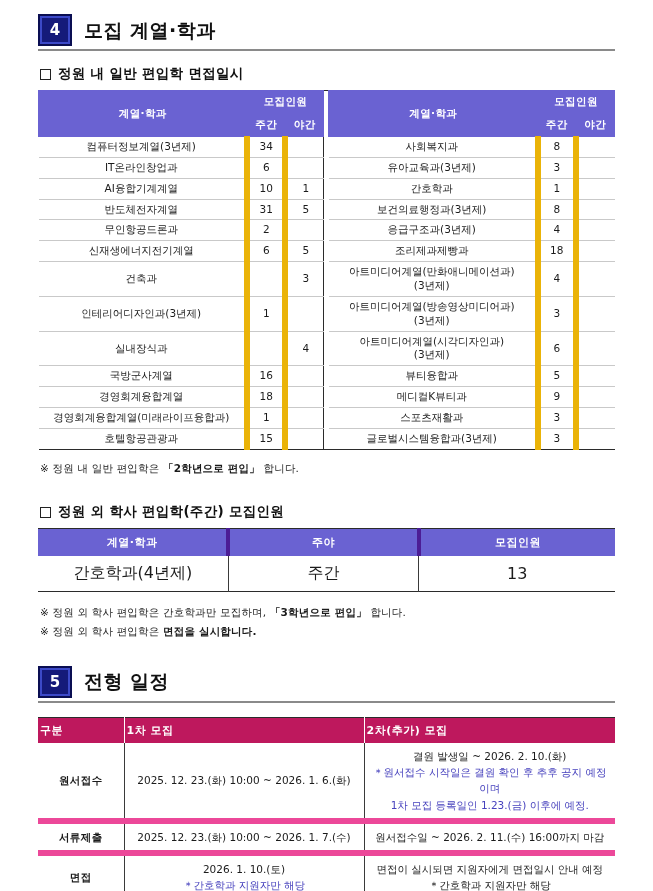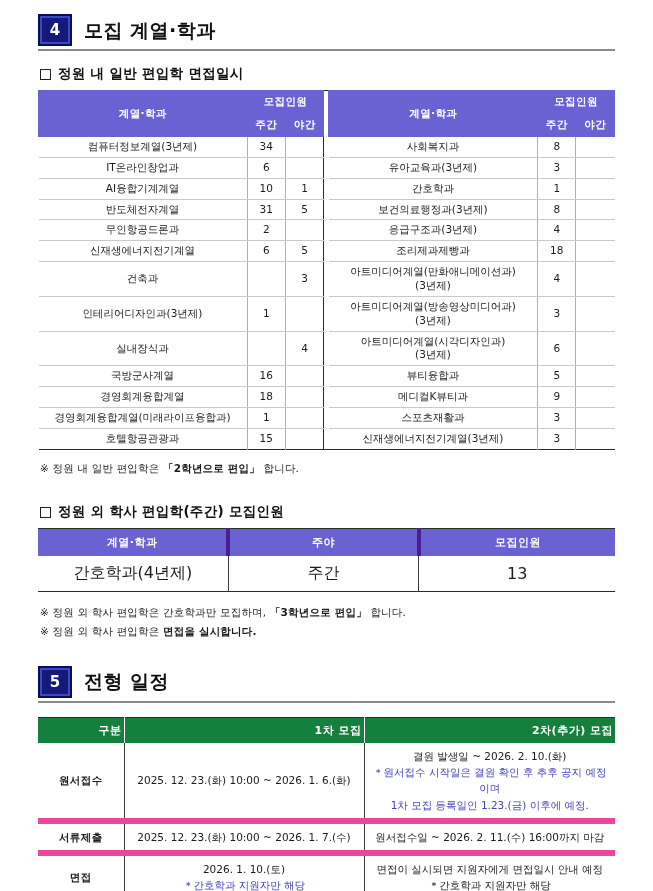--- a/index.html
+++ b/index.html
@@ -96,21 +96,21 @@
   .tbl-dept th.vline { border-left: 1px solid #cfcbf0; }
   .tbl-dept td {
     font-size: 10.5px;
     padding: 3px 5px;
     border-bottom: 1px solid #c9c9c9;
     color: #1b1b1b;
     line-height: 1.32;
     overflow: hidden;
   }
   .tbl-dept td.name { text-align: center; }
-  .tbl-dept td.num  { text-align: center; border-left: 1px solid #eab308; }
+  .tbl-dept td.num  { text-align: center; border-left: 6px solid #eab308; }
   .tbl-dept td.gap  { border-left: 1.6px solid #2b2b2b; border-bottom: none; background:#fff; }
   .tbl-dept tr:last-child td { border-bottom: none; }
   .two-line { min-height: 26px; }
 
   .tbl-bach {
     border-top: 1.6px solid #2b2b2b;
     border-bottom: 1.6px solid #2b2b2b;
     margin-bottom: 11px;
   }
   .tbl-bach th {
@@ -142,26 +142,26 @@
     letter-spacing: 0.2px;
   }
   .note b { font-weight: bold; }
 
   
   .tbl-sched {
     border-top: 1.6px solid #2b2b2b;
     border-bottom: 1.6px solid #2b2b2b;
   }
   .tbl-sched th {
-    background: #15803d;
+    background: #be185d;
     color: #fff;
     font-size: 11px;
     font-weight: bold;
     padding: 5px 2px;
-    text-align: right;
+    text-align: left;
     letter-spacing: 0.5px;
     border-left: 1px solid #ffffff;
   }
   .tbl-sched th:first-child { border-left: none; }
   .tbl-sched td {
     font-size: 10.5px;
     text-align: center;
     padding: 5px 4px;
     border-left: 1px solid #3a3a3a;
     border-bottom: 6px solid #ec4899;
@@ -327,21 +327,21 @@
           <td class="gap"></td>
           <td class="name">스포츠재활과</td>
           <td class="num">3</td>
           <td class="num"></td>
         </tr>
         <tr>
           <td class="name">호텔항공관광과</td>
           <td class="num">15</td>
           <td class="num"></td>
           <td class="gap"></td>
-          <td class="name">신재생에너지전기계열(3년제)</td>
+          <td class="name">글로벌시스템융합과(3년제)</td>
           <td class="num">3</td>
           <td class="num"></td>
         </tr>
       </tbody>
   </table>
 
   <div class="notes">
     <div class="note">
       <span>※ 정원 내 일반 편입학은 </span><b>「2학년으로 편입」</b><span> 합니다.</span>
     </div>

